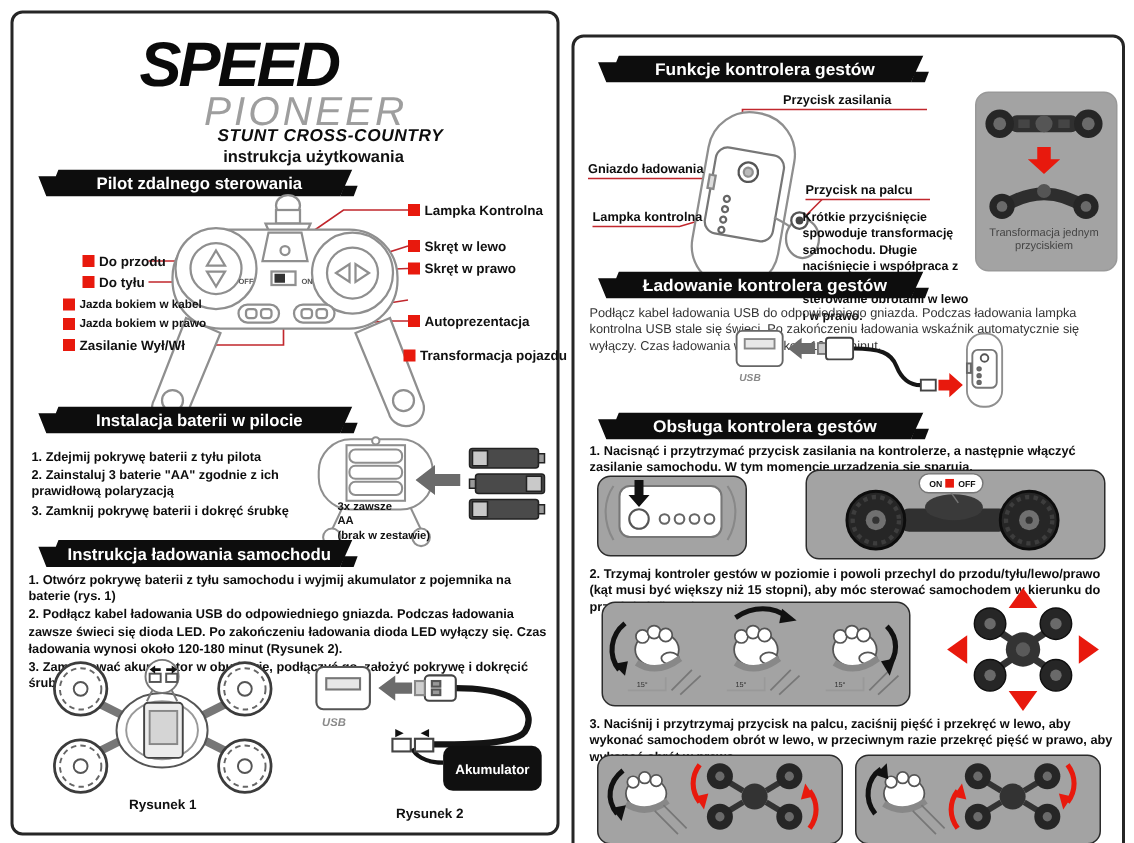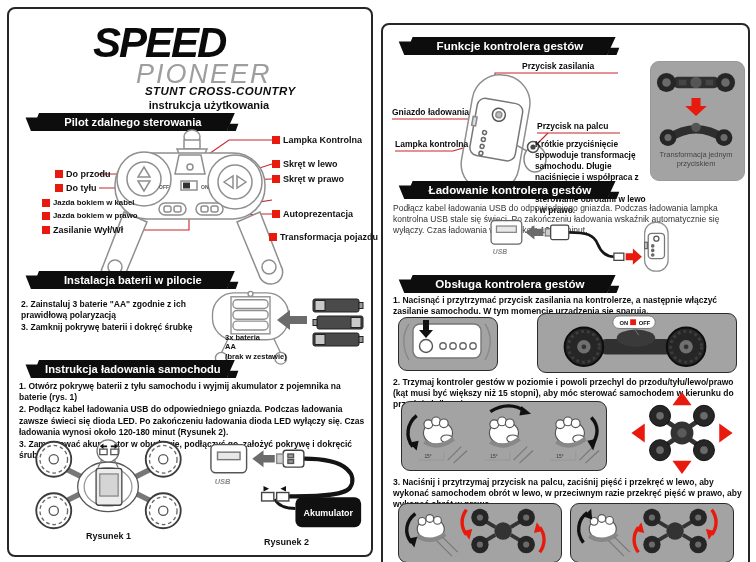--- a/index.html
+++ b/index.html
@@ -129,40 +129,41 @@
       <span>Zasilanie Wył/Wł</span>
     </div>
 
   <svg class="banner" style="left:13px;top:262px;" width="220" height="18" viewBox="0 0 246 20" preserveAspectRatio="none">
     <path d="M10,20 L4,5 H17 L19,0 H238 L229,20 Z" fill="#0d0d0d"></path>
     <path d="M232,12 h10 l-3,8 h-10 Z" fill="#0d0d0d"></path>
     <text x="124" y="14.5" text-anchor="middle">Instalacja baterii w pilocie</text>
   </svg>
 
   <div class="steps" style="left:12px;top:290px;width:180px;">
+    <div>1. Zdejmij pokrywę baterii z tyłu pilota</div>
     <div>2. Zainstaluj 3 baterie "AA" zgodnie z ich prawidłową polaryzacją</div>
     <div>3. Zamknij pokrywę baterii i dokręć śrubkę</div>
   </div>
 
   <svg class="abs" style="left:190px;top:280px;" width="104" height="78" viewBox="0 0 105 80">
     <g stroke="#8f8f8f" stroke-width="1.4" fill="#fff">
       <path d="M30,49 L21,68"></path>
         <circle cx="22" cy="71" r="6"></circle>
       <path d="M75,49 L84,68"></path>
         <circle cx="83" cy="71" r="6"></circle>
       <rect x="13" y="4" width="78" height="48" rx="22"></rect>
       <rect x="32" y="8" width="40" height="38"></rect>
       <rect x="34" y="11" width="36" height="9" rx="4"></rect>
       <rect x="34" y="22" width="36" height="9" rx="4"></rect>
       <rect x="34" y="33" width="36" height="9" rx="4"></rect>
       <circle cx="52" cy="5" r="2.5"></circle>
     </g>
   </svg>
   <div class="note" style="left:216px;top:324px;">
-    <div>3x bateria</div>
+    <div>3x zawsze</div>
     <div>AA</div>
     <div>(brak w zestawie)</div>
   </div>
   <svg class="grayarrow" style="left:268px;top:300px;" width="30" height="22" viewBox="0 0 30 22">
     <polygon points="0,11 13,1 13,7 30,7 30,15 13,15 13,21" fill="#6b6b6b"></polygon>
   </svg>
   <svg class="abs" style="left:302px;top:288px;" width="56" height="50" viewBox="0 0 56 50">
     <g stroke="#222" stroke-width="1">
       <rect x="2" y="2" width="46" height="13" rx="2" fill="#4a4a4a"></rect>
         <rect x="48" y="5.5" width="4" height="6" fill="#999"></rect>

